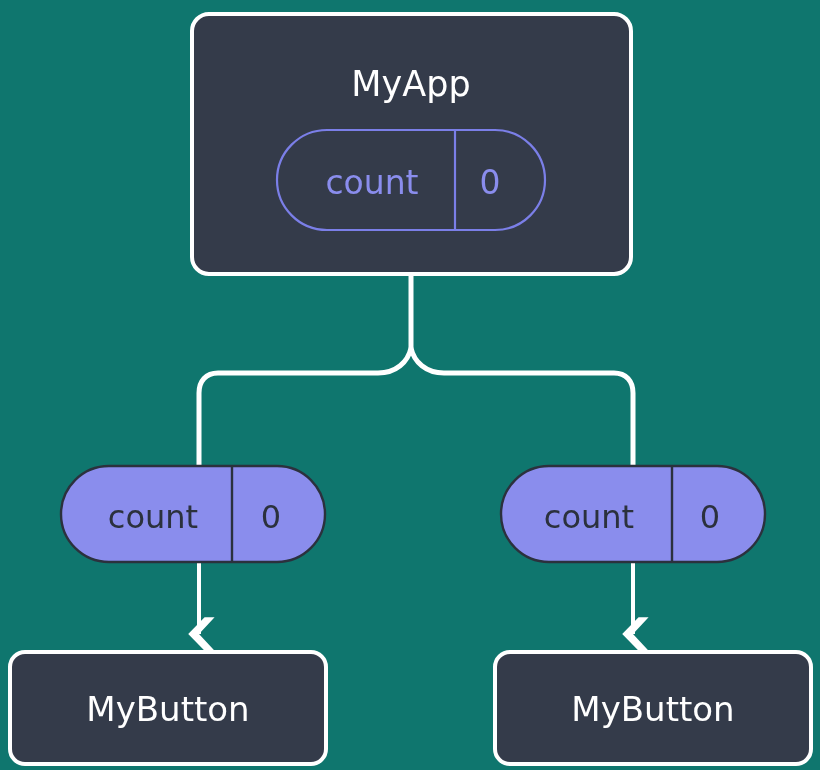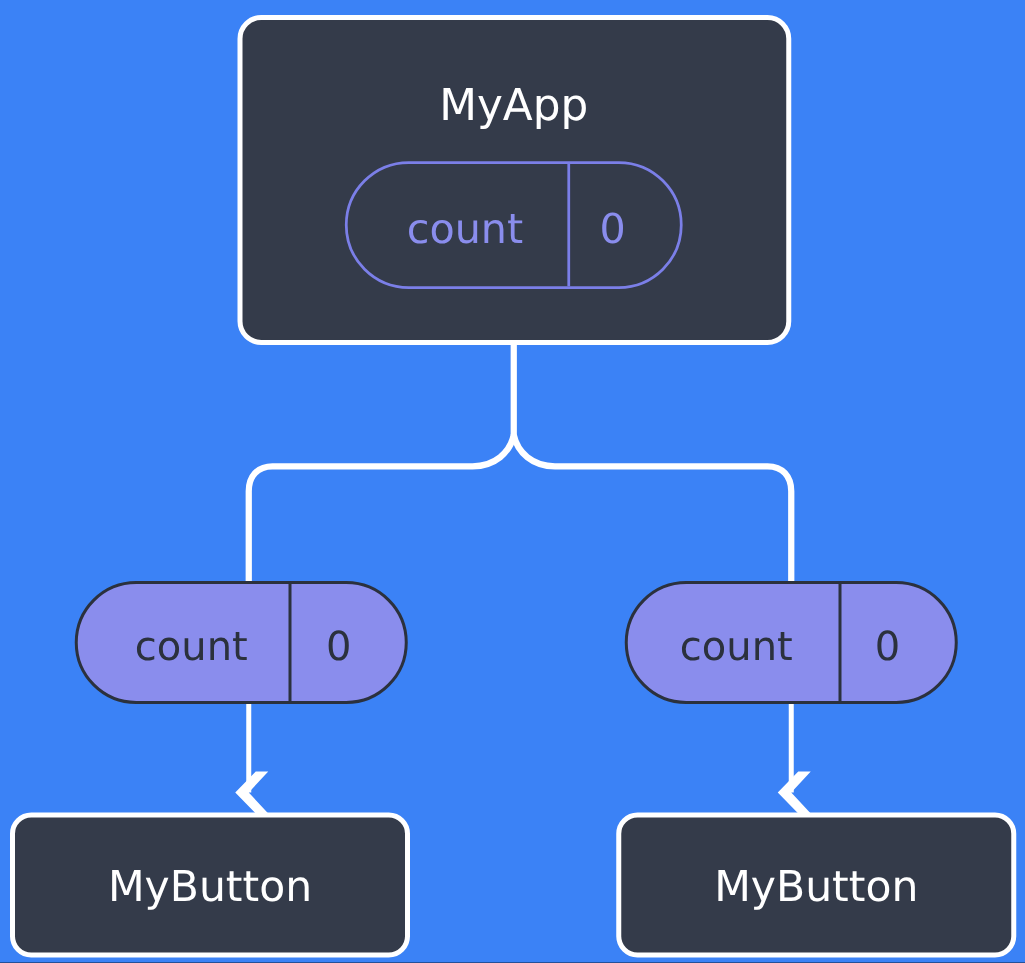--- a/index.html
+++ b/index.html
@@ -13,21 +13,21 @@
     height: 770px;
     position: relative;
     overflow: hidden;
     font-family: "DejaVu Sans", sans-serif;
   }
   #stage {
     position: absolute;
     left: 0; top: 0;
     width: 820px;
     height: 770px;
-    background: #3b82f6;
+    background: #0f766e;
   }
   svg.layer {
     position: absolute;
     left: 0; top: 0;
     width: 820px;
     height: 770px;
     overflow: visible;
   }
   .node-label {
     font-family: "DejaVu Sans", sans-serif;

